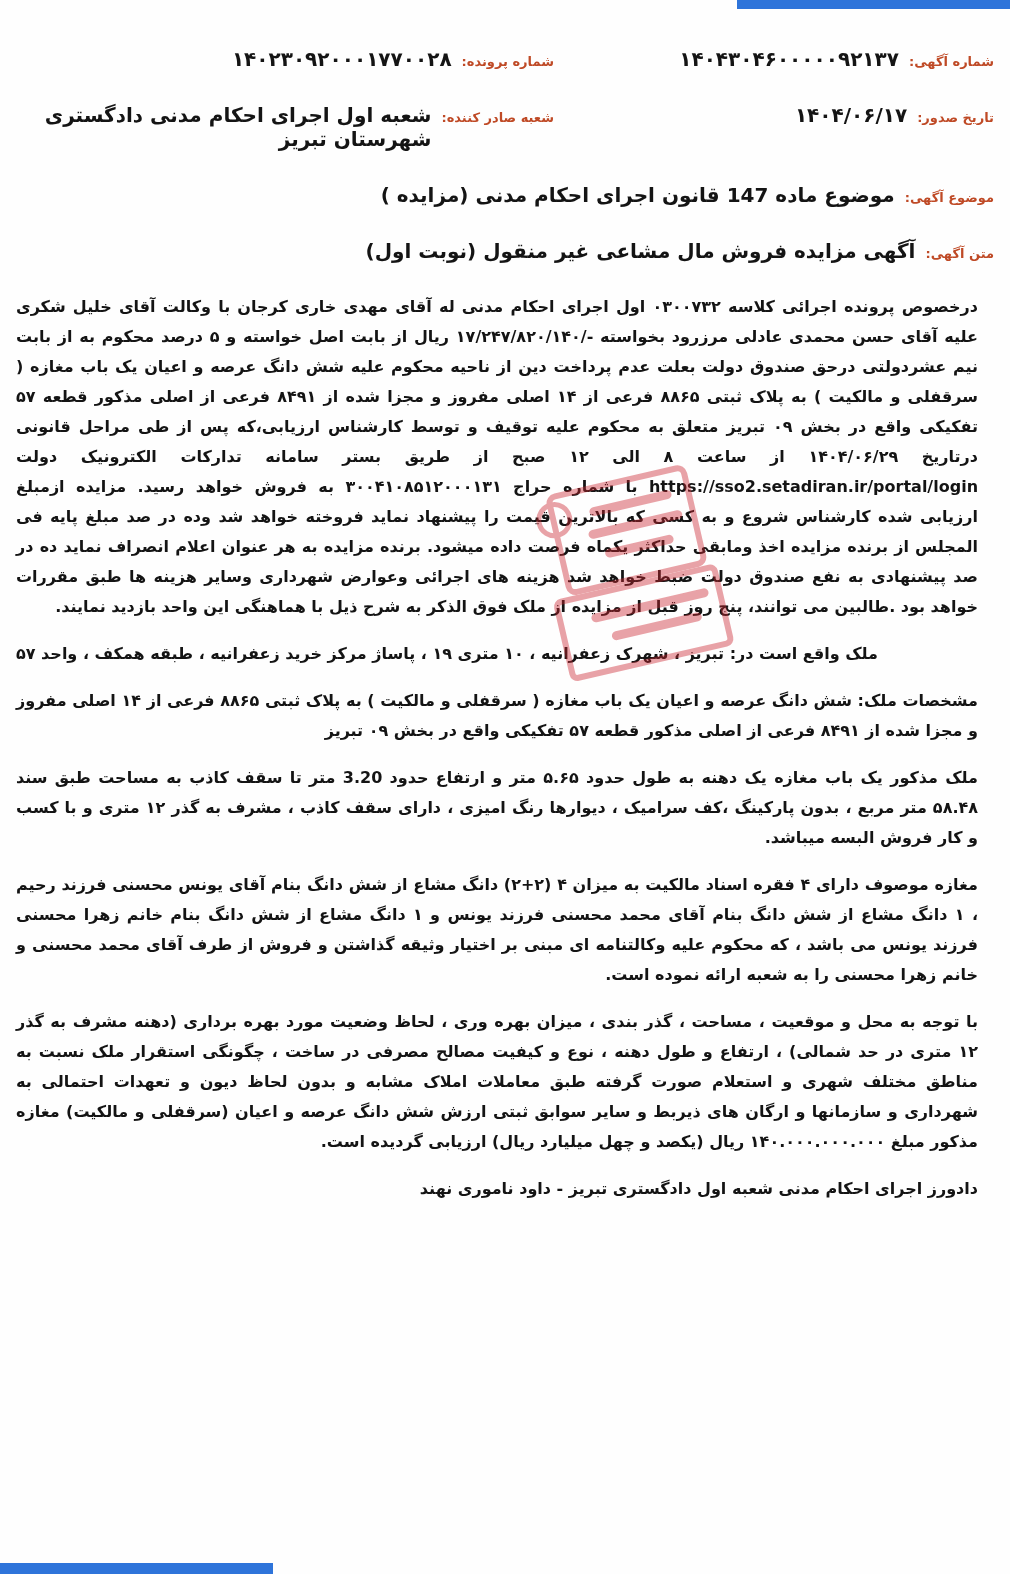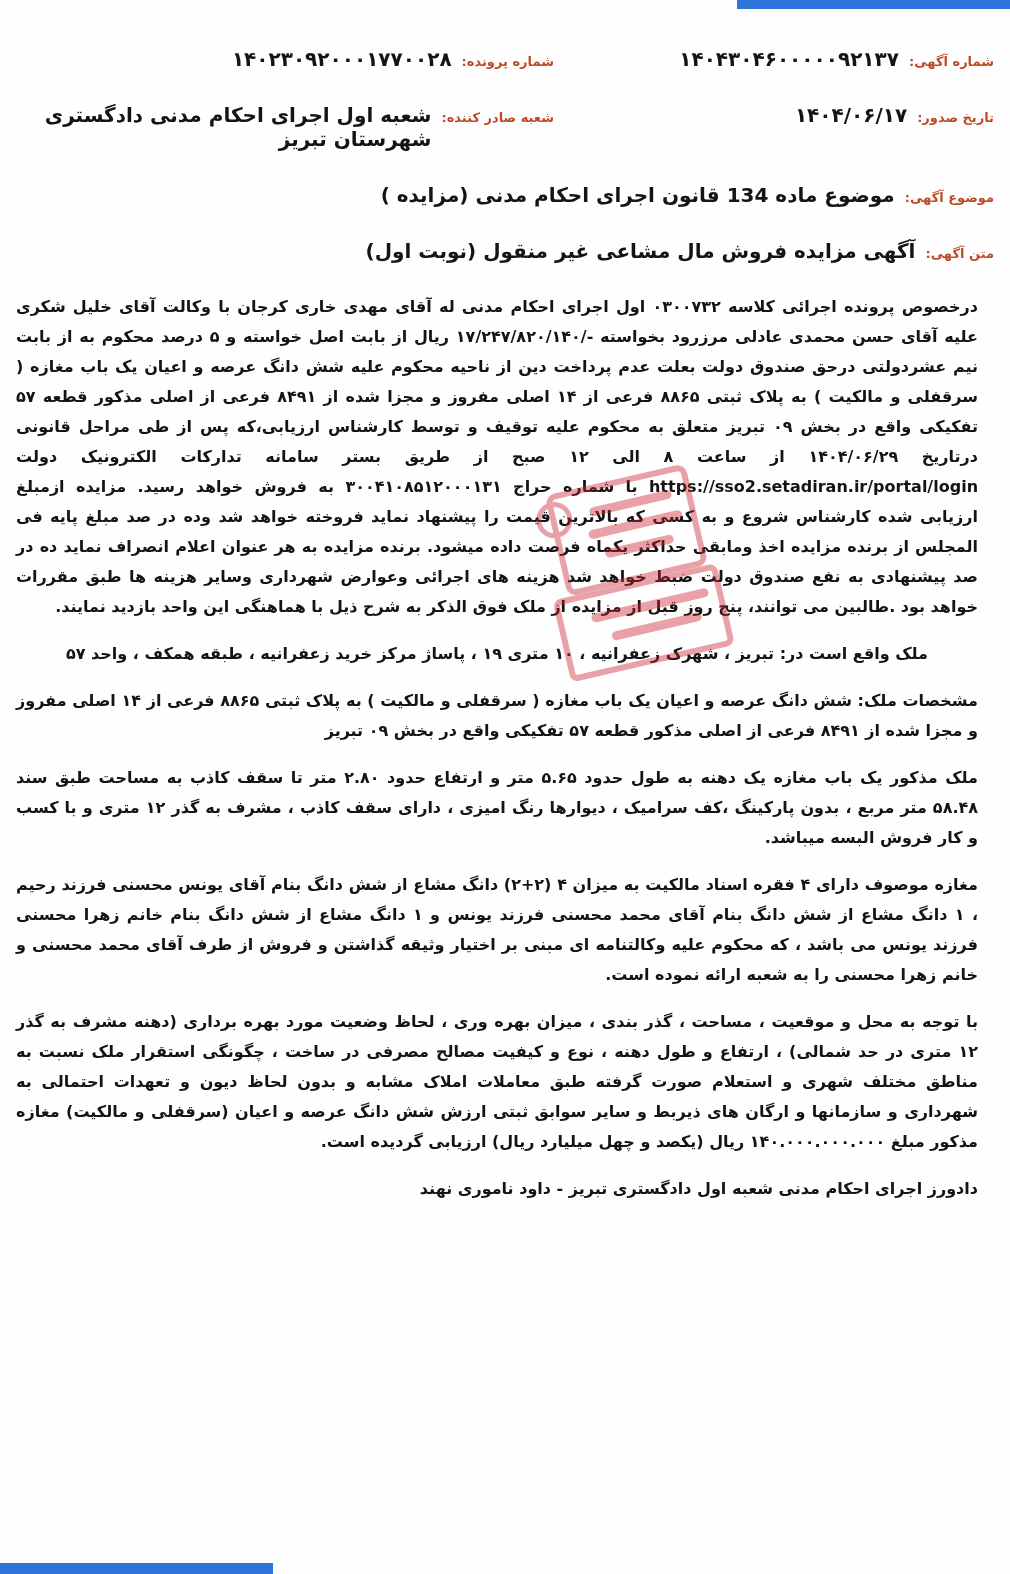--- a/index.html
+++ b/index.html
@@ -41,21 +41,21 @@
   }
   .body { padding:4px 16px 0 16px; }
   .para {
     margin:0 16px 17px 0;
     font-size:16px;
     font-weight:bold;
     line-height:30px;
     text-align:justify;
     color:#141414;
   }
-  .para.single { text-align:center; }
+  .para.single { text-align:left; }
   .para.sig { margin-top:6px; text-align:right; }
 
   
   .watermark {
     position:absolute;
     top:478px; left:548px;
     width:168px; height:188px;
     transform:rotate(-13deg);
     opacity:0.42;
     pointer-events:none;
@@ -125,36 +125,36 @@
       </div>
       <div class="hf">
         <span class="lbl">شعبه صادر کننده:</span>
         <span class="val">شعبه اول اجرای احکام مدنی دادگستری شهرستان تبریز</span>
       </div>
     </div>
 
     <div class="hrow">
       <div class="hf">
         <span class="lbl">موضوع آگهی:</span>
-        <span class="val">موضوع ماده 134 قانون اجرای احکام مدنی (مزایده )</span>
+        <span class="val">موضوع ماده 147 قانون اجرای احکام مدنی (مزایده )</span>
       </div>
     </div>
 
     <div class="hrow">
       <div class="hf">
         <span class="lbl">متن آگهی:</span>
         <span class="val">آگهی مزایده فروش مال مشاعی غیر منقول (نوبت اول)</span>
       </div>
     </div>
 
   </div>
 
   <div class="body">
     <p class="para">درخصوص پرونده اجرائی کلاسه ۰۳۰۰۷۳۲ اول اجرای احکام مدنی له آقای مهدی خاری کرجان با وکالت آقای خلیل شکری علیه آقای حسن محمدی عادلی مرزرود بخواسته -/۱۷/۲۴۷/۸۲۰/۱۴۰ ریال از بابت اصل خواسته و ۵ درصد محکوم به از بابت نیم عشردولتی درحق صندوق دولت بعلت عدم پرداخت دین از ناحیه محکوم علیه شش دانگ عرصه و اعیان یک باب مغازه ( سرقفلی و مالکیت ) به پلاک ثبتی ۸۸۶۵ فرعی از ۱۴ اصلی مفروز و مجزا شده از ۸۴۹۱ فرعی از اصلی مذکور قطعه ۵۷ تفکیکی واقع در بخش ۰۹ تبریز متعلق به محکوم علیه توقیف و توسط کارشناس ارزیابی،که پس از طی مراحل قانونی درتاریخ ۱۴۰۴/۰۶/۲۹ از ساعت ۸ الی ۱۲ صبح از طریق بستر سامانه تدارکات الکترونیک دولت https://sso2.setadiran.ir/portal/login با شماره حراج ۳۰۰۴۱۰۸۵۱۲۰۰۰۱۳۱ به فروش خواهد رسید. مزایده ازمبلغ ارزیابی شده کارشناس شروع و به کسی که بالاترین قیمت را پیشنهاد نماید فروخته خواهد شد وده در صد مبلغ پایه فی المجلس از برنده مزایده اخذ ومابقی حداکثر یکماه فرصت داده میشود. برنده مزایده به هر عنوان اعلام انصراف نماید ده در صد پیشنهادی به نفع صندوق دولت ضبط خواهد شد هزینه های اجرائی وعوارض شهرداری وسایر هزینه ها طبق مقررات خواهد بود .طالبین می توانند، پنج روز قبل از مزایده از ملک فوق الذکر به شرح ذیل با هماهنگی این واحد بازدید نمایند.</p>
     <p class="para single">ملک واقع است در: تبریز ، شهرک زعفرانیه ، ۱۰ متری ۱۹ ، پاساژ مرکز خرید زعفرانیه ،  طبقه همکف ، واحد ۵۷</p>
     <p class="para">مشخصات ملک: شش دانگ عرصه و اعیان یک باب مغازه ( سرقفلی و مالکیت ) به پلاک ثبتی ۸۸۶۵ فرعی از ۱۴ اصلی مفروز و مجزا شده از ۸۴۹۱ فرعی از اصلی مذکور قطعه ۵۷ تفکیکی واقع در بخش ۰۹ تبریز</p>
-    <p class="para">ملک مذکور  یک باب مغازه یک دهنه به طول حدود ۵.۶۵ متر و ارتفاع حدود ۲.۸۰ متر تا سقف کاذب به مساحت طبق سند ۵۸.۴۸ متر مربع ، بدون پارکینگ ،کف سرامیک ، دیوارها رنگ امیزی ، دارای سقف کاذب ، مشرف به گذر ۱۲ متری و با کسب و کار فروش البسه میباشد.</p>
+    <p class="para">ملک مذکور  یک باب مغازه یک دهنه به طول حدود ۵.۶۵ متر و ارتفاع حدود 3.20 متر تا سقف کاذب به مساحت طبق سند ۵۸.۴۸ متر مربع ، بدون پارکینگ ،کف سرامیک ، دیوارها رنگ امیزی ، دارای سقف کاذب ، مشرف به گذر ۱۲ متری و با کسب و کار فروش البسه میباشد.</p>
     <p class="para">مغازه موصوف دارای ۴ فقره اسناد مالکیت به میزان ۴ (۲+۲) دانگ مشاع از شش دانگ بنام آقای یونس محسنی  فرزند رحیم ، ۱ دانگ مشاع از شش دانگ بنام آقای محمد محسنی فرزند یونس و ۱ دانگ مشاع از شش دانگ بنام خانم زهرا محسنی فرزند یونس می باشد ، که محکوم علیه وکالتنامه ای مبنی بر اختیار وثیقه گذاشتن و فروش از طرف آقای محمد محسنی و خانم زهرا محسنی را به شعبه ارائه نموده است.</p>
     <p class="para">با توجه به محل و موقعیت  ، مساحت ، گذر بندی ، میزان بهره وری ، لحاظ وضعیت مورد بهره برداری (دهنه مشرف به گذر ۱۲ متری در حد شمالی) ، ارتفاع و طول دهنه ، نوع و کیفیت مصالح مصرفی در ساخت ، چگونگی استقرار ملک نسبت به مناطق مختلف شهری و استعلام صورت گرفته طبق معاملات املاک مشابه و بدون لحاظ دیون و تعهدات احتمالی به شهرداری و سازمانها و ارگان های ذیربط و سایر سوابق ثبتی ارزش شش دانگ عرصه و اعیان (سرقفلی و مالکیت) مغازه مذکور مبلغ ۱۴۰.۰۰۰.۰۰۰.۰۰۰ ریال (یکصد و چهل میلیارد ریال) ارزیابی گردیده است.</p>
     <p class="para sig">دادورز اجرای احکام مدنی شعبه اول دادگستری تبریز - داود ناموری نهند</p>
   </div>
 
 </div>
 
 </body></html>

